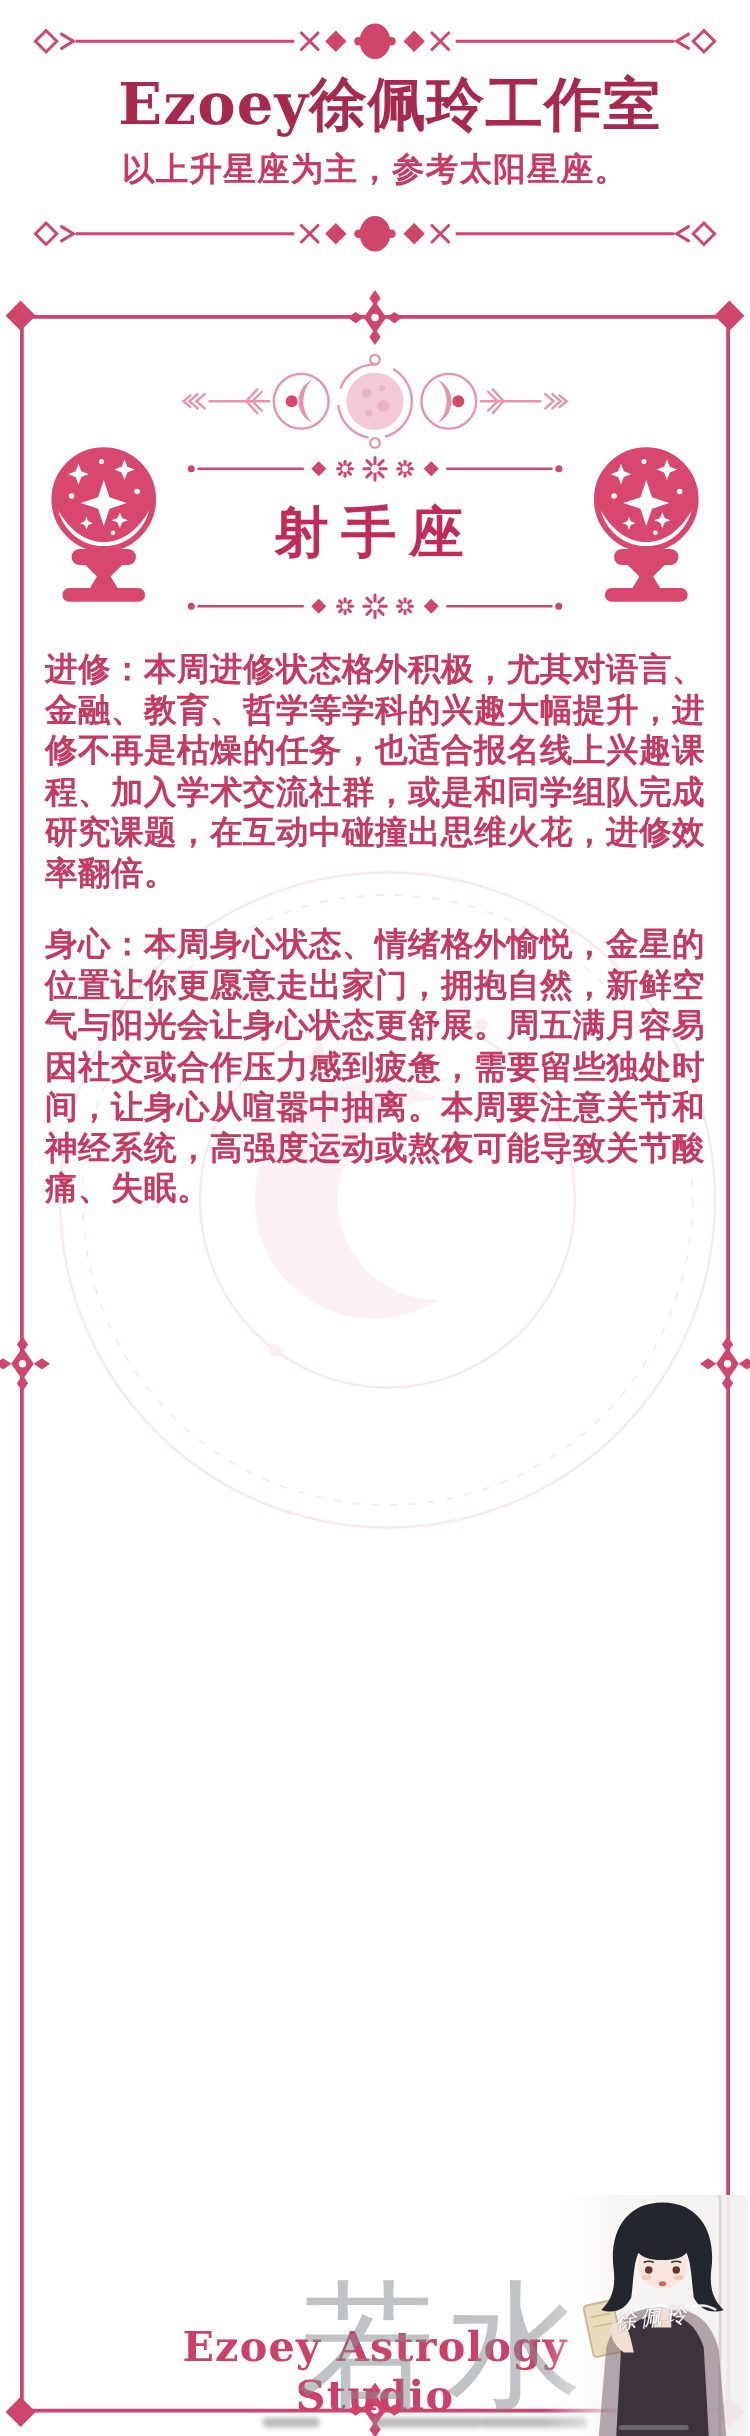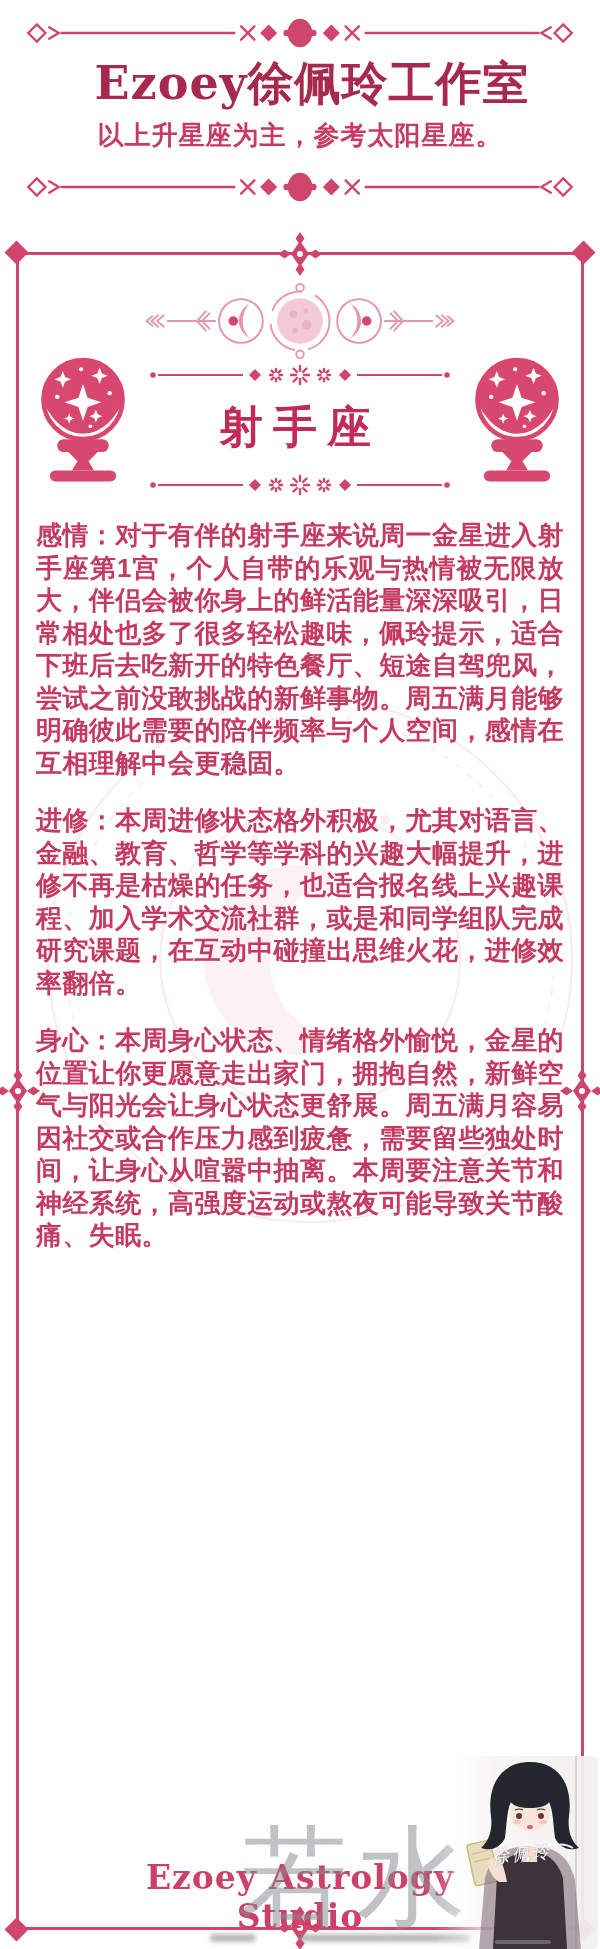--- a/index.html
+++ b/index.html
@@ -268,21 +268,20 @@
       <svg class="crystal-ball ball-right">
           <use href="#crystal-ball-sym"></use>
         </svg>
     </div>
 
     <svg class="flower-divider below-title">
         <use href="#flower-div"></use>
       </svg>
 
     <div class="sections">
-      <p>感情：对于有伴的射手座来说周一金星进入射手座第1宫，个人自带的乐观与热情被无限放大，伴侣会被你身上的鲜活能量深深吸引，日常相处也多了很多轻松趣味，佩玲提示，适合下班后去吃新开的特色餐厅、短途自驾兜风，尝试之前没敢挑战的新鲜事物。周五满月能够明确彼此需要的陪伴频率与个人空间，感情在互相理解中会更稳固。</p>
       <p>进修：本周进修状态格外积极，尤其对语言、金融、教育、哲学等学科的兴趣大幅提升，进修不再是枯燥的任务，也适合报名线上兴趣课程、加入学术交流社群，或是和同学组队完成研究课题，在互动中碰撞出思维火花，进修效率翻倍。</p>
       <p>身心：本周身心状态、情绪格外愉悦，金星的位置让你更愿意走出家门，拥抱自然，新鲜空气与阳光会让身心状态更舒展。周五满月容易因社交或合作压力感到疲惫，需要留些独处时间，让身心从喧嚣中抽离。本周要注意关节和神经系统，高强度运动或熬夜可能导致关节酸痛、失眠。</p>
     </div>
   </div>
 
   <div class="studio-en">Ezoey Astrology Studio</div>
   <div class="gray-watermark">若水</div>
 
   <svg class="girl-illustration" viewBox="0 0 165 199">
     <defs>

